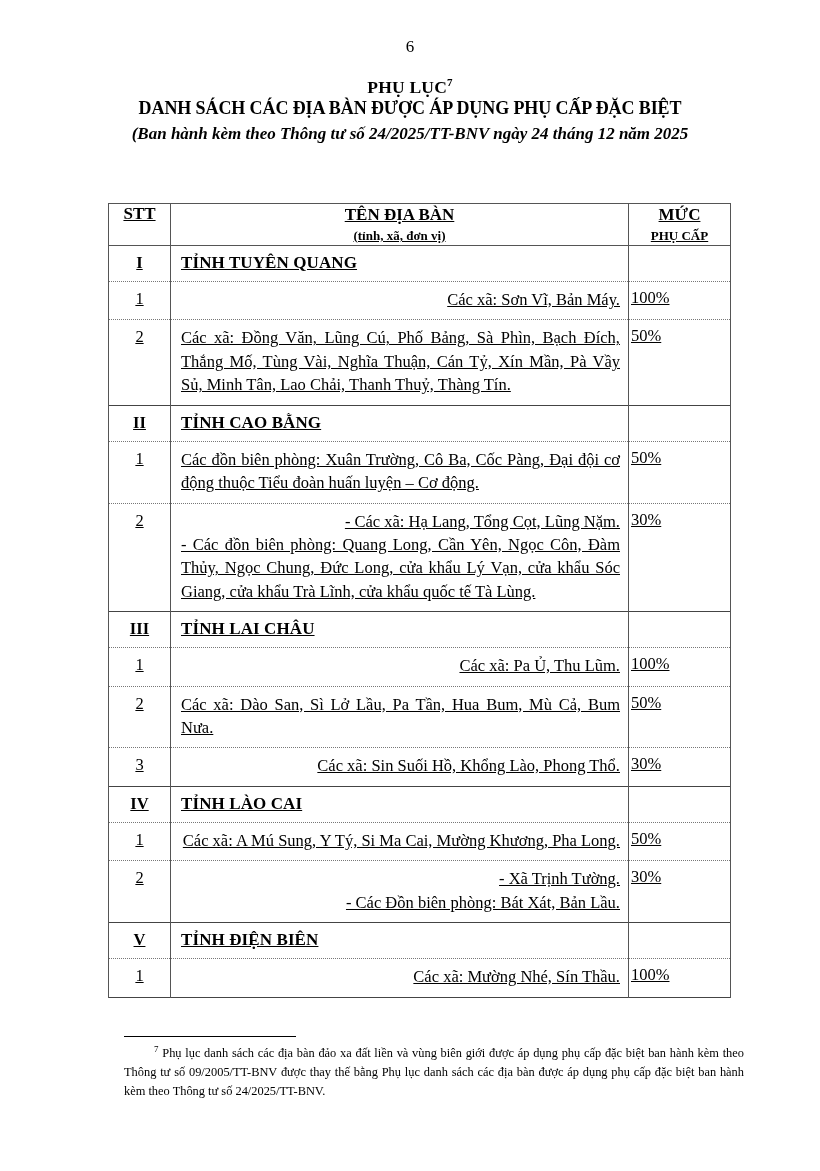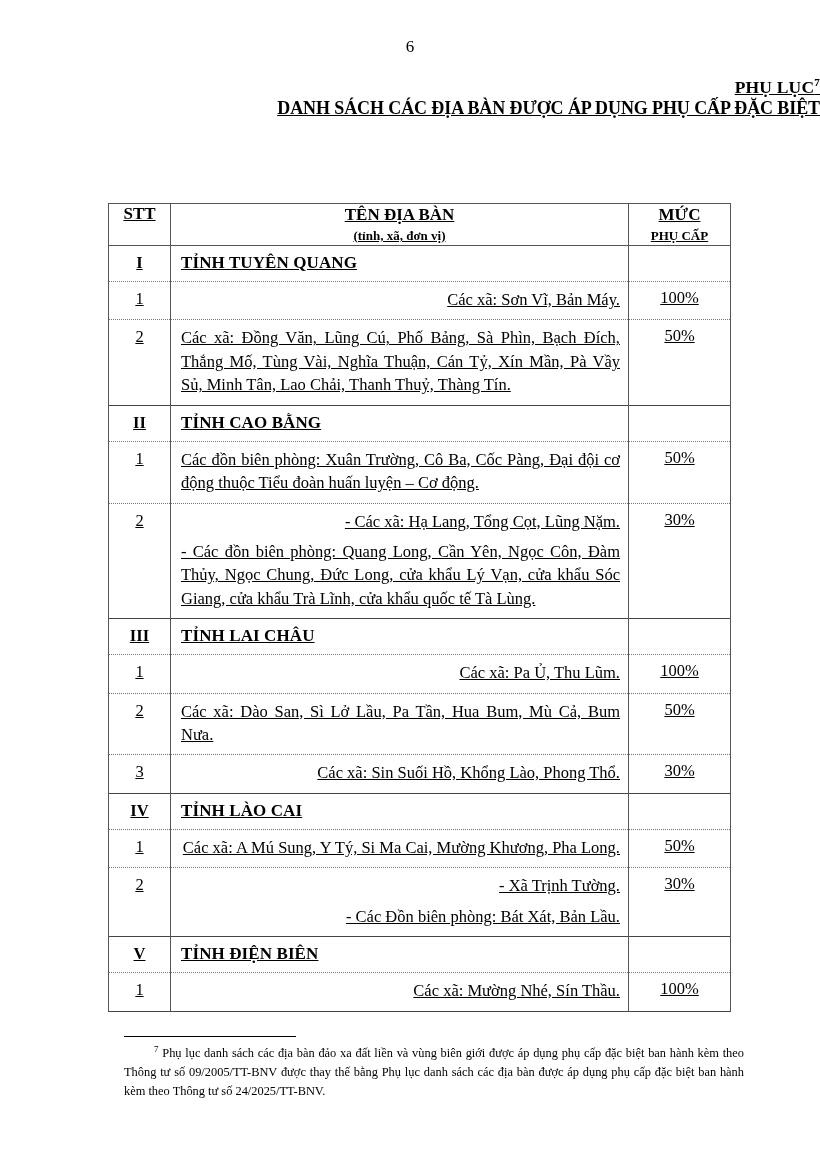--- a/index.html
+++ b/index.html
@@ -25,23 +25,22 @@
   
   .page-number {
     text-align: center;
     font-size: 17px;
     padding-top: 38px;
     line-height: 1;
   }
 
   
   .heading {
-    text-align: right;
+    text-align: center;
     margin-top: 22px;
-    text-decoration: underline;
   }
   .heading .h-title {
     font-weight: bold;
     font-size: 17.5px;
     letter-spacing: 0.2px;
     line-height: 1.22;
   }
   .heading .h-title sup {
     font-size: 11px;
     font-weight: bold;
@@ -153,28 +152,27 @@
     padding: 6px 8px 8px 10px;
     text-align: justify;
     text-justify: inter-word;
     line-height: 1.42;
     hyphens: none;
   }
   tr.data-row td.name p {
     margin: 0 0 0 0;
   }
   tr.data-row td.name p + p {
-    margin-top: 7px;
   }
   tr.data-row td.name p.last-line,
   tr.data-row td.name p.noj {
     text-align: right;
   }
   tr.data-row td.rate {
-    text-align: center;
+    text-align: left;
     font-size: 16.5px;
     padding: 6px 2px 8px 2px;
   }
   tr.section-row td.rate {
     padding: 7px 2px 8px 2px;
   }
 
   
   .footnote {
     position: absolute;
@@ -207,20 +205,21 @@
 </head>
 <body>
 
 <div class="page">
 
   <div class="page-number">6</div>
 
   <div class="heading">
     <div class="h-title"><span>PHỤ LỤC</span><sup>7</sup></div>
     <div class="h-sub">DANH SÁCH CÁC ĐỊA BÀN ĐƯỢC ÁP DỤNG PHỤ CẤP ĐẶC BIỆT</div>
+    <div class="h-issue">(Ban hành kèm theo Thông tư số 24/2025/TT-BNV ngày 24 tháng 12 năm 2025</div>
   </div>
 
   <div class="table-wrap">
     <table class="appendix">
       <colgroup>
         <col class="c-stt">
         <col class="c-name">
         <col class="c-rate">
       </colgroup>
       <thead>

